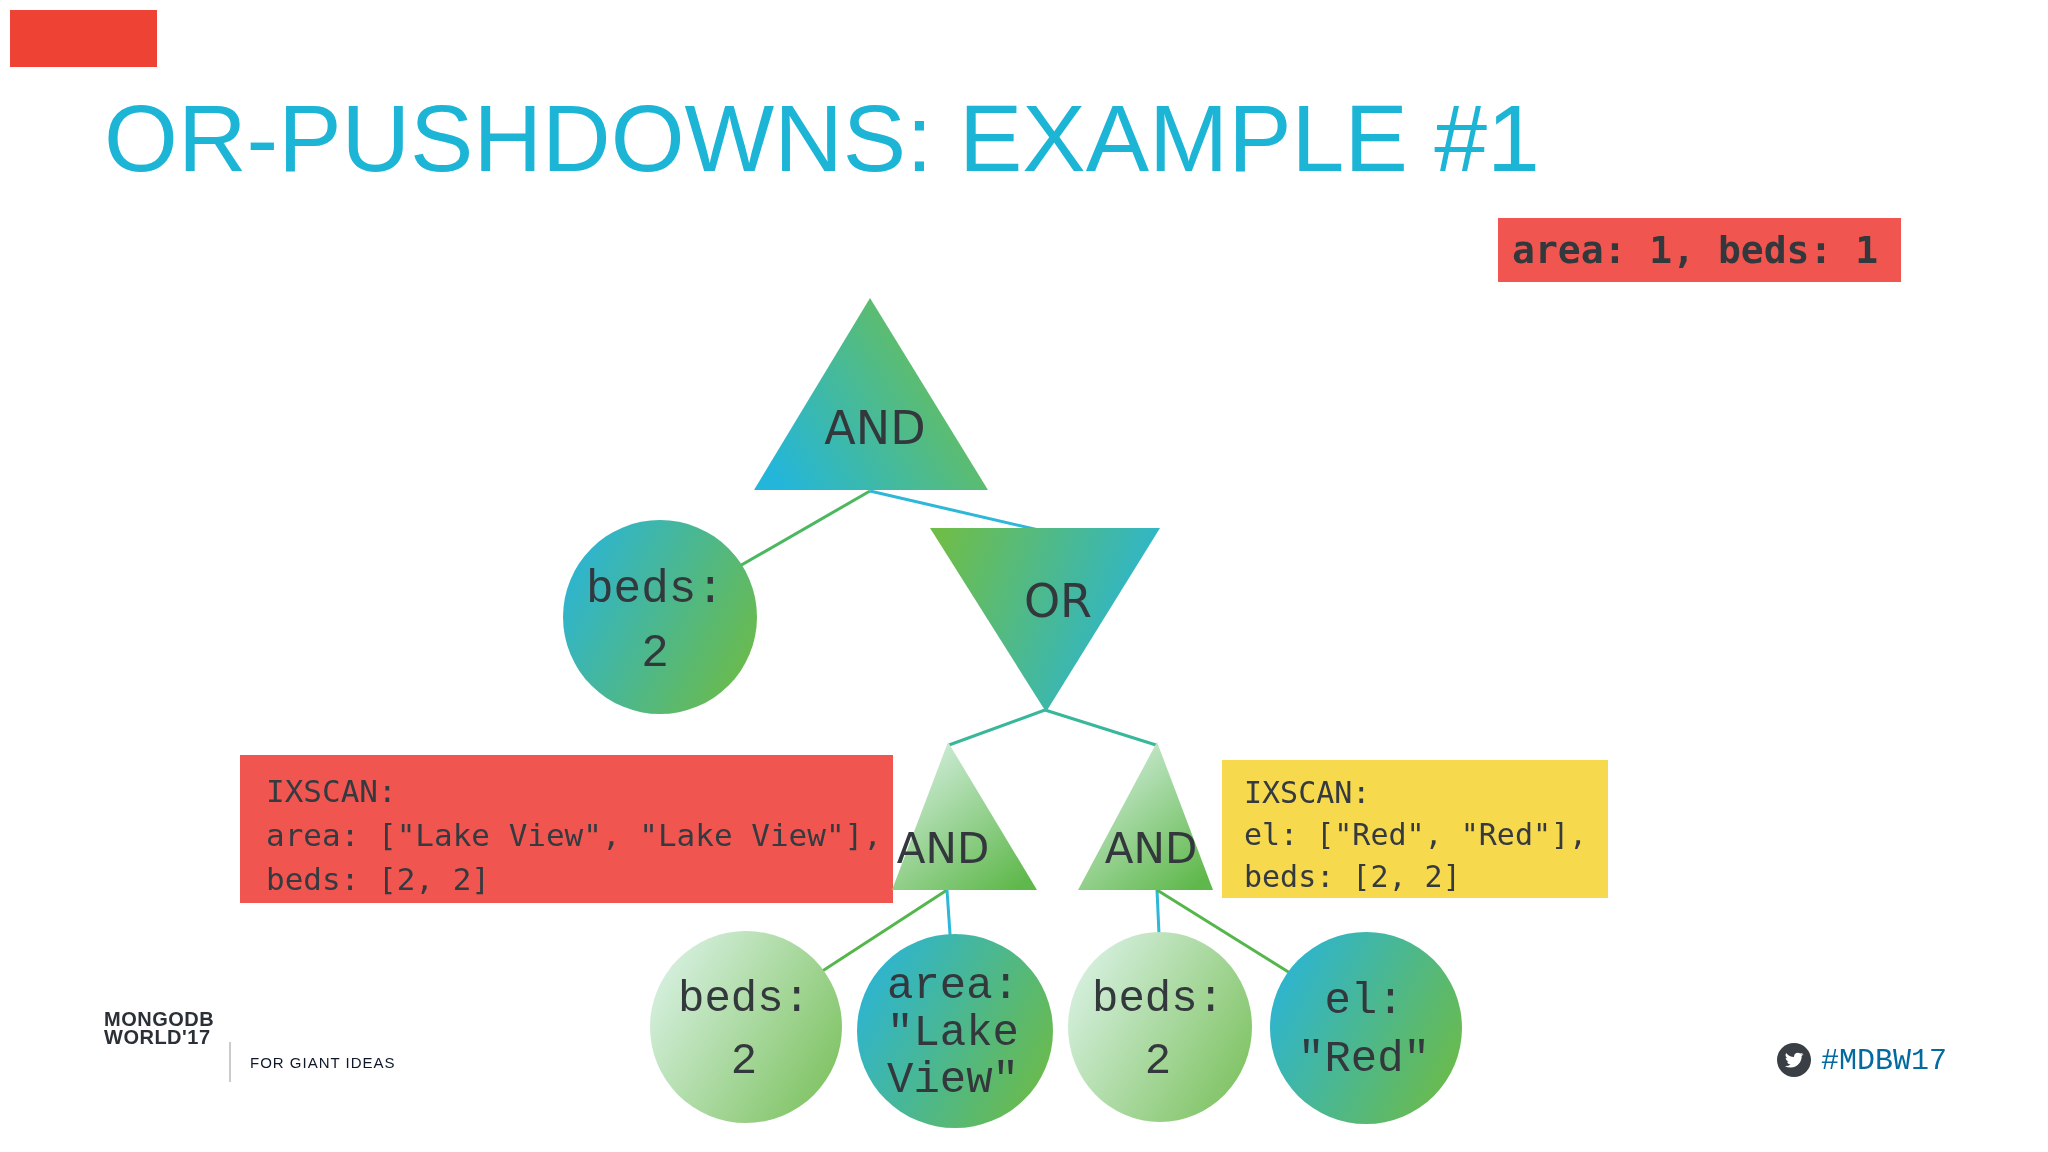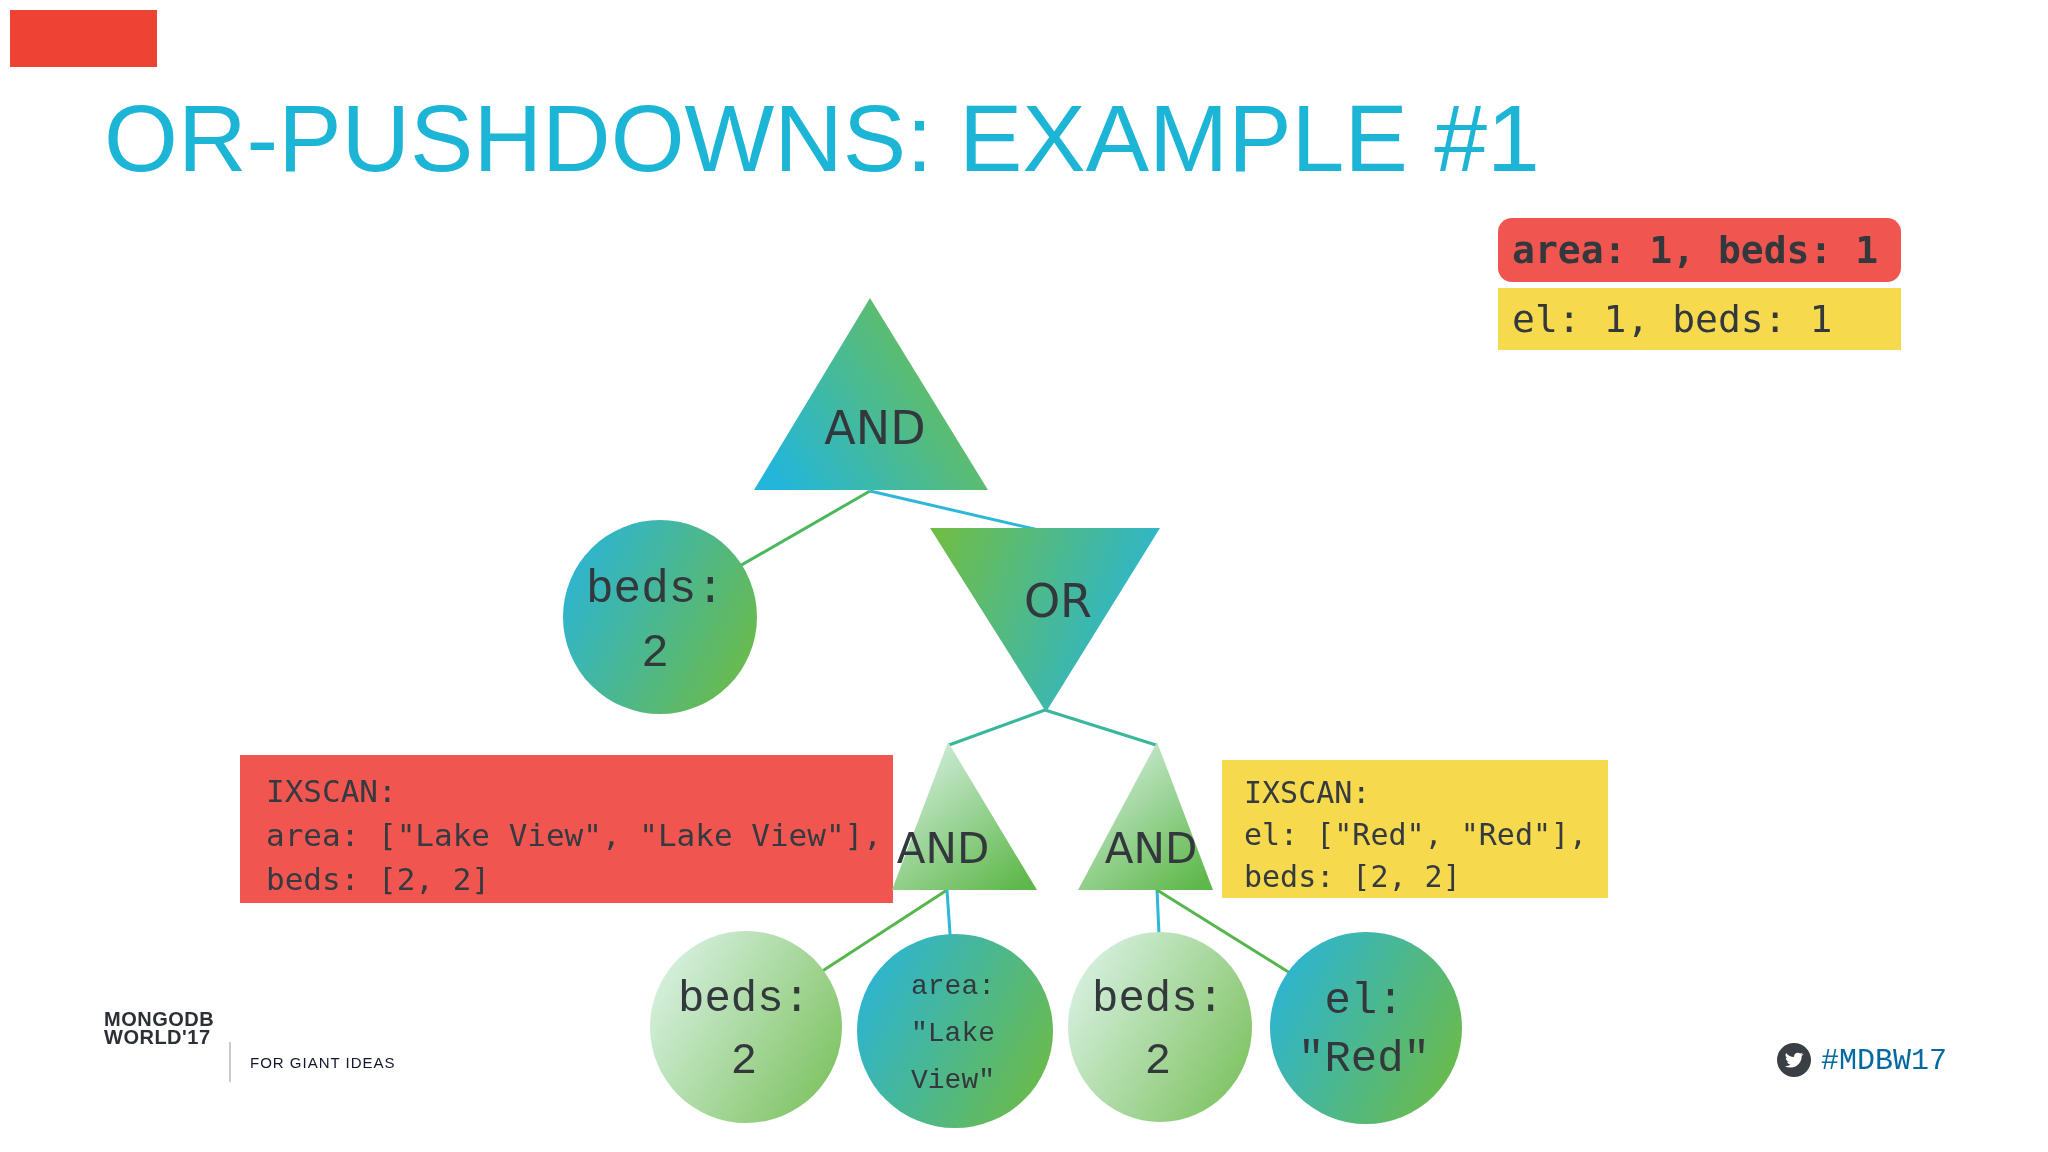--- a/index.html
+++ b/index.html
@@ -14,21 +14,21 @@
     position:absolute;left:104px;top:88px;margin:0;
     font-family:"Liberation Sans",sans-serif;font-weight:400;
     font-size:95px;line-height:100px;letter-spacing:0px;color:#1cb5d6;white-space:nowrap;
   }
   
   .legend-row{
     position:absolute;left:1498px;width:403px;display:flex;align-items:center;
     font-family:"DejaVu Sans Mono",monospace;color:#33383d;font-size:38px;
     padding-left:14px;box-sizing:border-box;
   }
-  .legend-area{top:218px;height:64px;background:#f0564f;font-weight:700;border-radius:14px;}
+  .legend-area{top:218px;height:64px;background:#f0564f;font-weight:700;}
   .legend-el{top:288px;height:62px;background:#f6d94d;font-weight:400;}
   
   .ixscan{
     position:absolute;box-sizing:border-box;color:#343a40;
     font-family:"DejaVu Sans Mono",monospace;white-space:nowrap;
   }
   .ixscan-area{left:240px;top:755px;width:653px;height:148px;background:#f0564f;
     padding:14px 0 0 26px;font-size:31px;line-height:44px;}
   .ixscan-el{left:1222px;top:760px;width:386px;height:138px;background:#f6d94d;
     padding:12px 0 0 22px;font-size:30px;line-height:42px;}
@@ -66,23 +66,20 @@
 <body>
 
 <div class="slide">
 
   <div class="corner-accent"></div>
 
   <h1 class="title">OR-PUSHDOWNS: EXAMPLE #1</h1>
 
   <div class="legend-row legend-area">
     <span>area: 1, beds: 1</span>
-  </div>
-  <div class="legend-row legend-el">
-    <span>el: 1, beds: 1</span>
   </div>
 
   <div class="ixscan ixscan-area">
     <div>IXSCAN:</div>
     <div>area: ["Lake View", "Lake View"],</div>
     <div>beds: [2, 2]</div>
   </div>
 
   <div class="ixscan ixscan-el">
     <div>IXSCAN:</div>
@@ -150,21 +147,21 @@
   <div class="nlabel nlabel-sans" style="left:1058px;top:601px;font-size:46px;">OR</div>
 
   <div class="nlabel nlabel-sans" style="left:943px;top:848px;font-size:42px;">AND</div>
   <div class="nlabel nlabel-sans" style="left:1151px;top:848px;font-size:42px;">AND</div>
 
   <div class="nlabel nlabel-mono" style="left:744px;top:1030px;font-size:44px;line-height:62px;">
     <div>beds:</div>
     <div>2</div>
   </div>
 
-  <div class="nlabel nlabel-mono" style="left:953px;top:1033px;font-size:28px;line-height:47px;">
+  <div class="nlabel nlabel-mono" style="left:953px;top:1033px;font-size:44px;line-height:47px;">
     <div>area:</div>
     <div>"Lake</div>
     <div>View"</div>
   </div>
 
   <div class="nlabel nlabel-mono" style="left:1158px;top:1030px;font-size:44px;line-height:62px;">
     <div>beds:</div>
     <div>2</div>
   </div>
 

